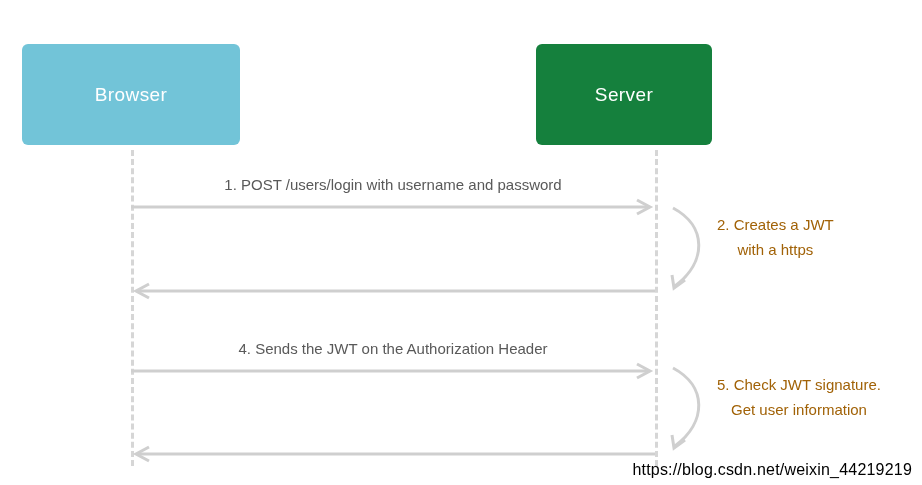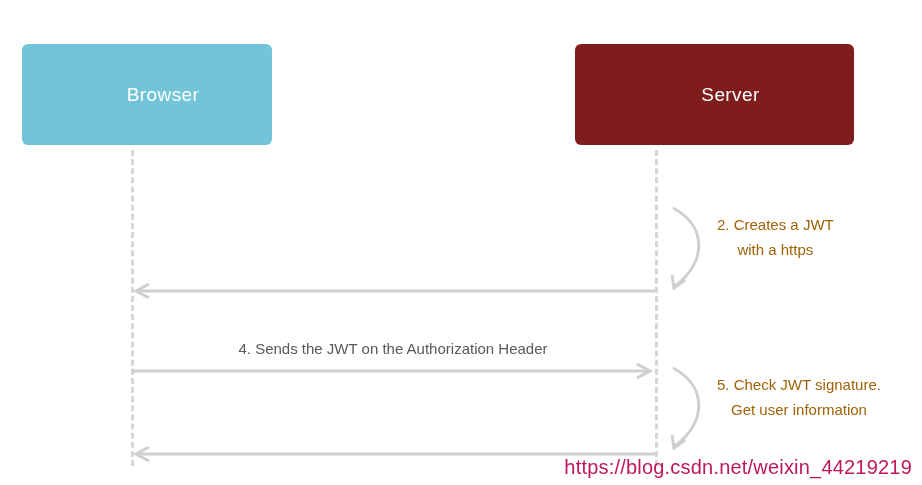--- a/index.html
+++ b/index.html
@@ -18,41 +18,40 @@
     overflow: hidden;
   }
 
   
   .participant-box {
     position: absolute;
     border-radius: 6px;
     display: flex;
     align-items: center;
     justify-content: center;
-    padding-left: 32px;
   }
   .participant-label {
     color: #ffffff;
     font-size: 19px;
     letter-spacing: 0.4px;
     font-weight: 400;
   }
   #participant-browser {
     left: 22px;
     top: 44px;
     width: 218px;
     height: 101px;
     background: #72c4d8;
   }
   #participant-server {
-    left: 575px;
+    left: 536px;
     top: 44px;
-    width: 247px;
+    width: 176px;
     height: 101px;
-    background: #7f1d1d;
+    background: #15803d;
   }
 
   
   .lifeline {
     position: absolute;
     top: 150px;
     height: 316px;
     width: 0;
     border-left: 3px dashed #d6d6d6;
   }
@@ -110,22 +109,22 @@
     white-space: nowrap;
   }
   #self-note-2 { left: 655px; top: 200px; }
   #self-note-5 { left: 655px; top: 360px; }
 
   
   #watermark {
     position: absolute;
     right: 10px;
     bottom: 6px;
-    font-size: 20px;
-    color: #be185d;
+    font-size: 16px;
+    color: #000000;
     letter-spacing: 0.2px;
     white-space: nowrap;
     margin-left: 8px;
   }
 </style>
 </head>
 <body>
 
 <div id="diagram-root">
 
@@ -133,20 +132,27 @@
     <span class="participant-label">Browser</span>
   </div>
 
   <div id="participant-server" class="participant-box">
     <span class="participant-label">Server</span>
   </div>
 
   <div id="lifeline-browser" class="lifeline"></div>
   <div id="lifeline-server" class="lifeline"></div>
 
+  <div id="message-1" class="message">
+    <div class="message-label">1. POST /users/login with username and password</div>
+    <svg class="message-arrow" viewBox="0 0 524 18" preserveAspectRatio="none">
+      <line x1="0" y1="9" x2="518" y2="9" stroke="#cfcfcf" stroke-width="3"></line>
+      <polyline points="506,2 519,9 506,16" fill="none" stroke="#cfcfcf" stroke-width="3"></polyline>
+    </svg>
+  </div>
 
   <div id="self-note-2" class="self-note">
     <svg class="self-note-arc" viewBox="0 0 62 96">
       <path d="M 18 8 C 52 26, 52 62, 20 86" fill="none" stroke="#cfcfcf" stroke-width="3"></path>
       <polyline points="30,80 19,88 17,75" fill="none" stroke="#cfcfcf" stroke-width="3"></polyline>
     </svg>
     <div class="self-note-text">
       <div>2. Creates a JWT</div>
       <div>with a https</div>
     </div>

